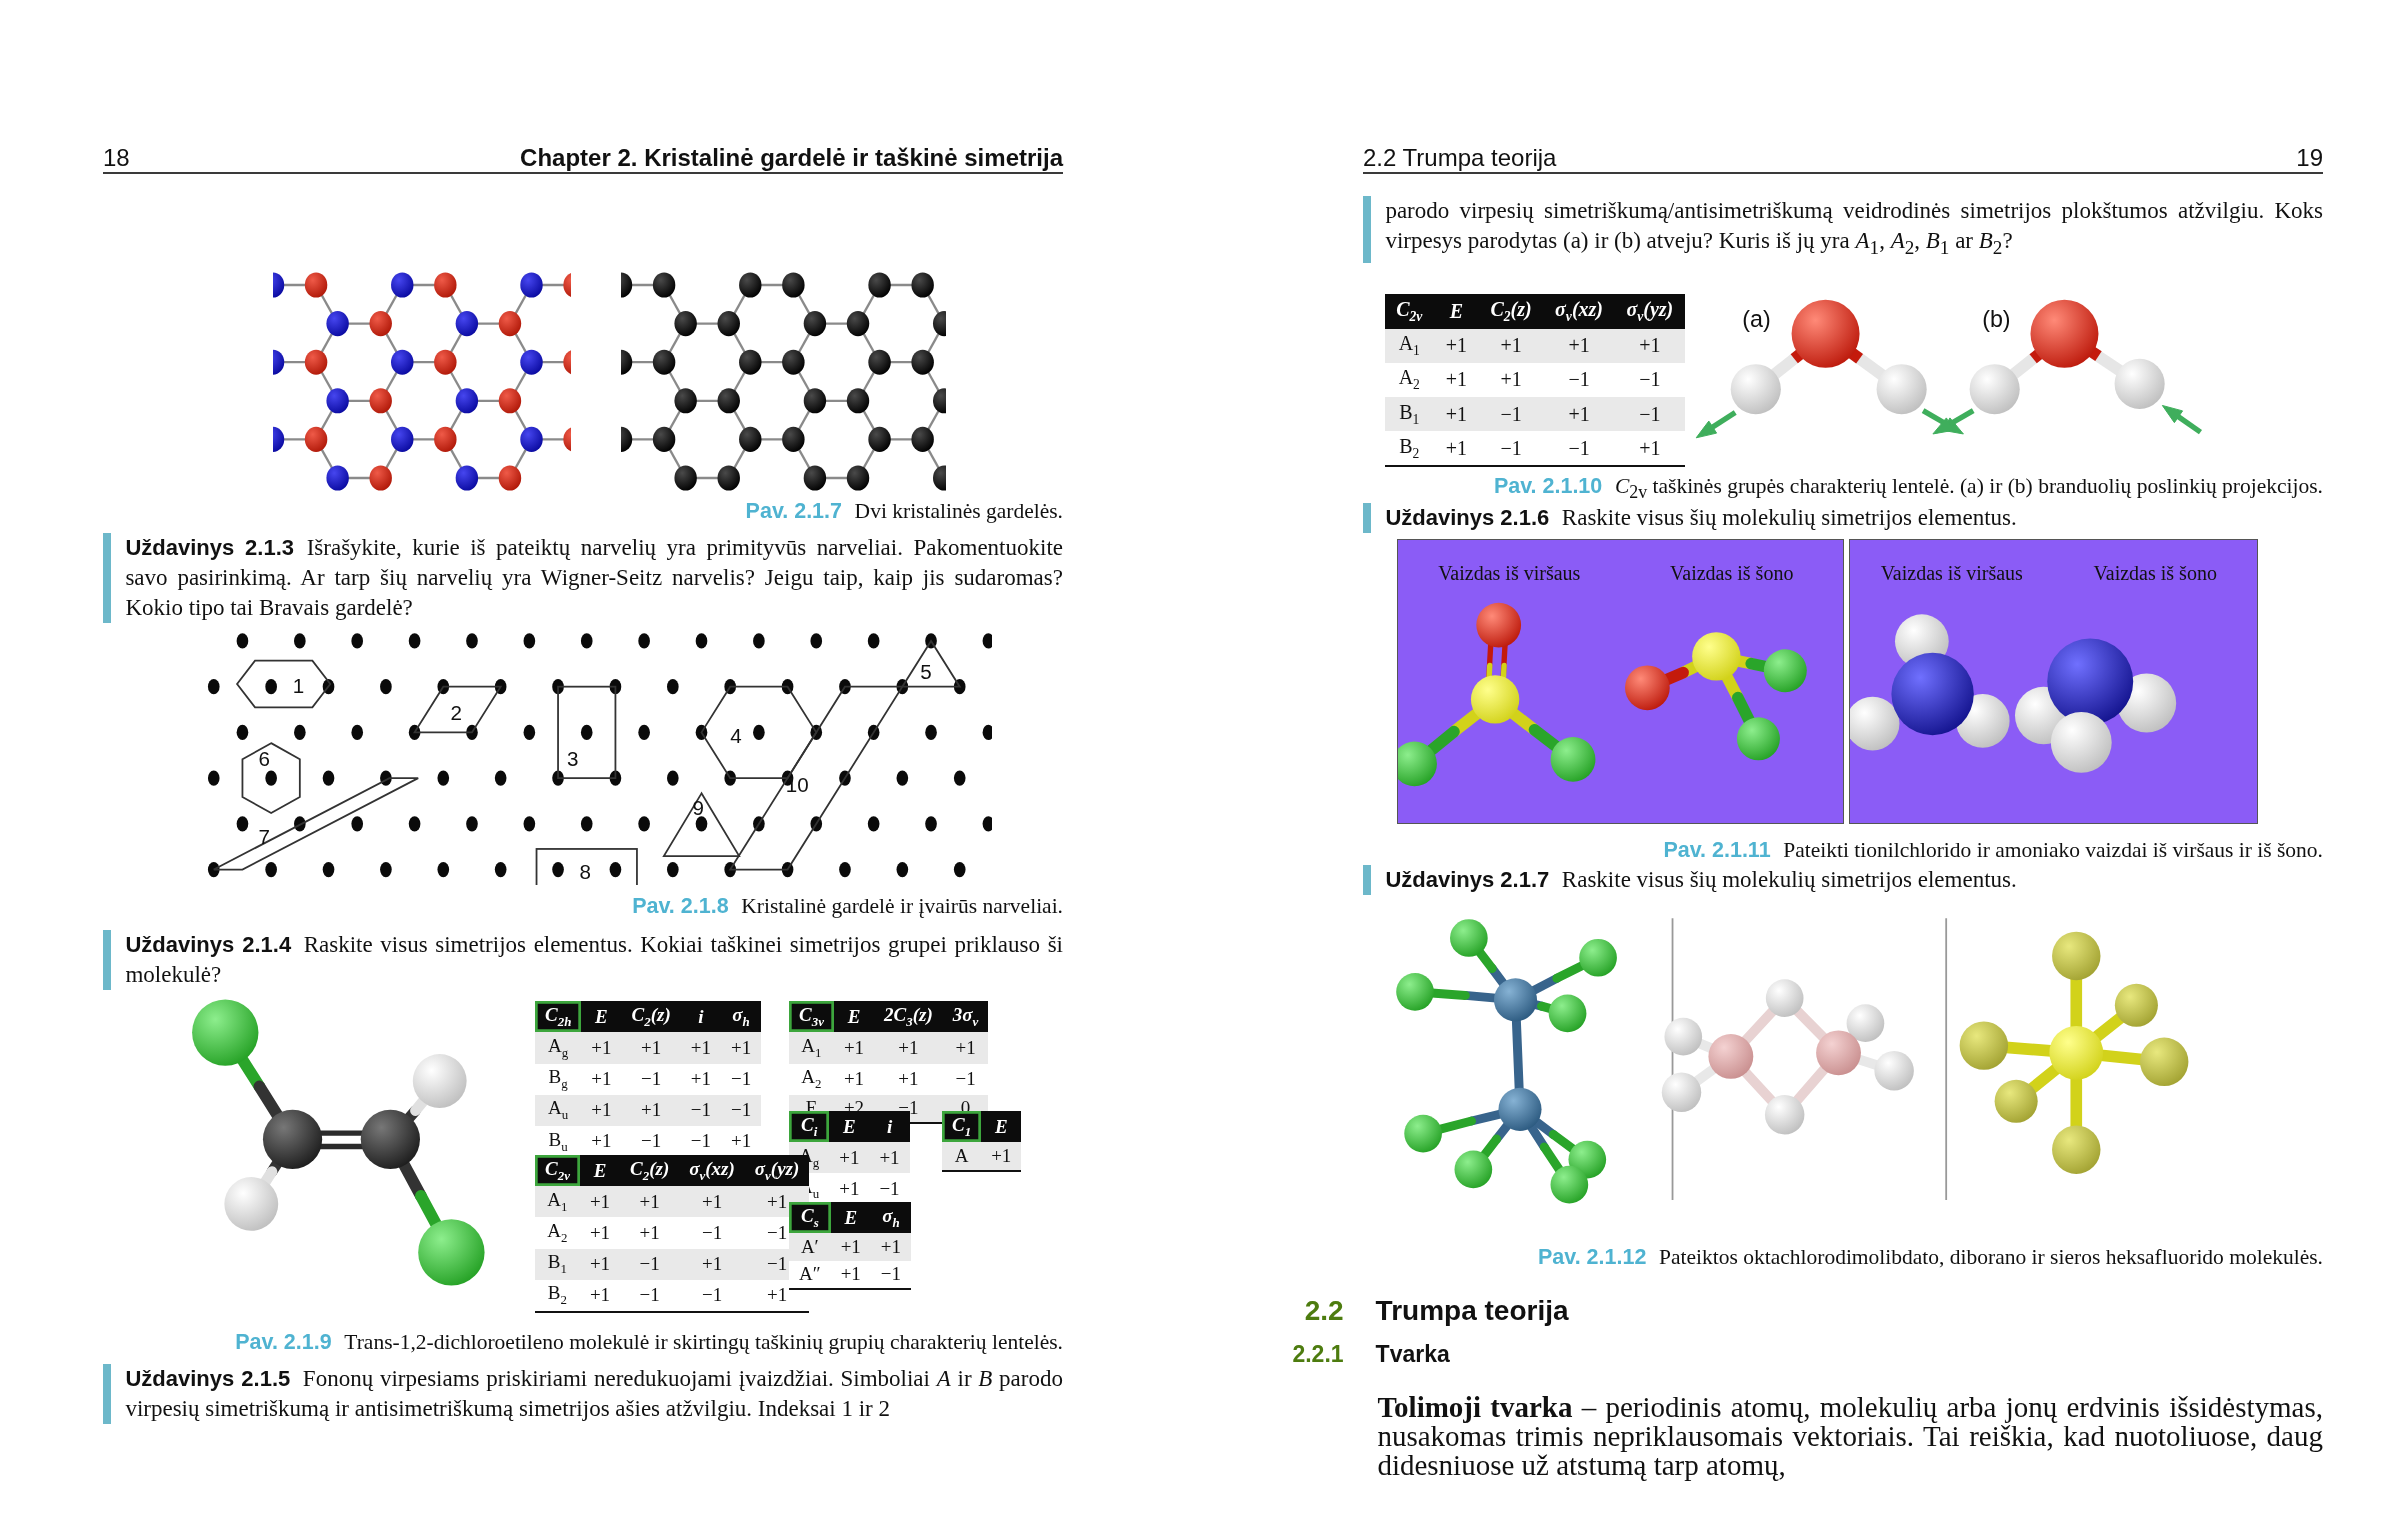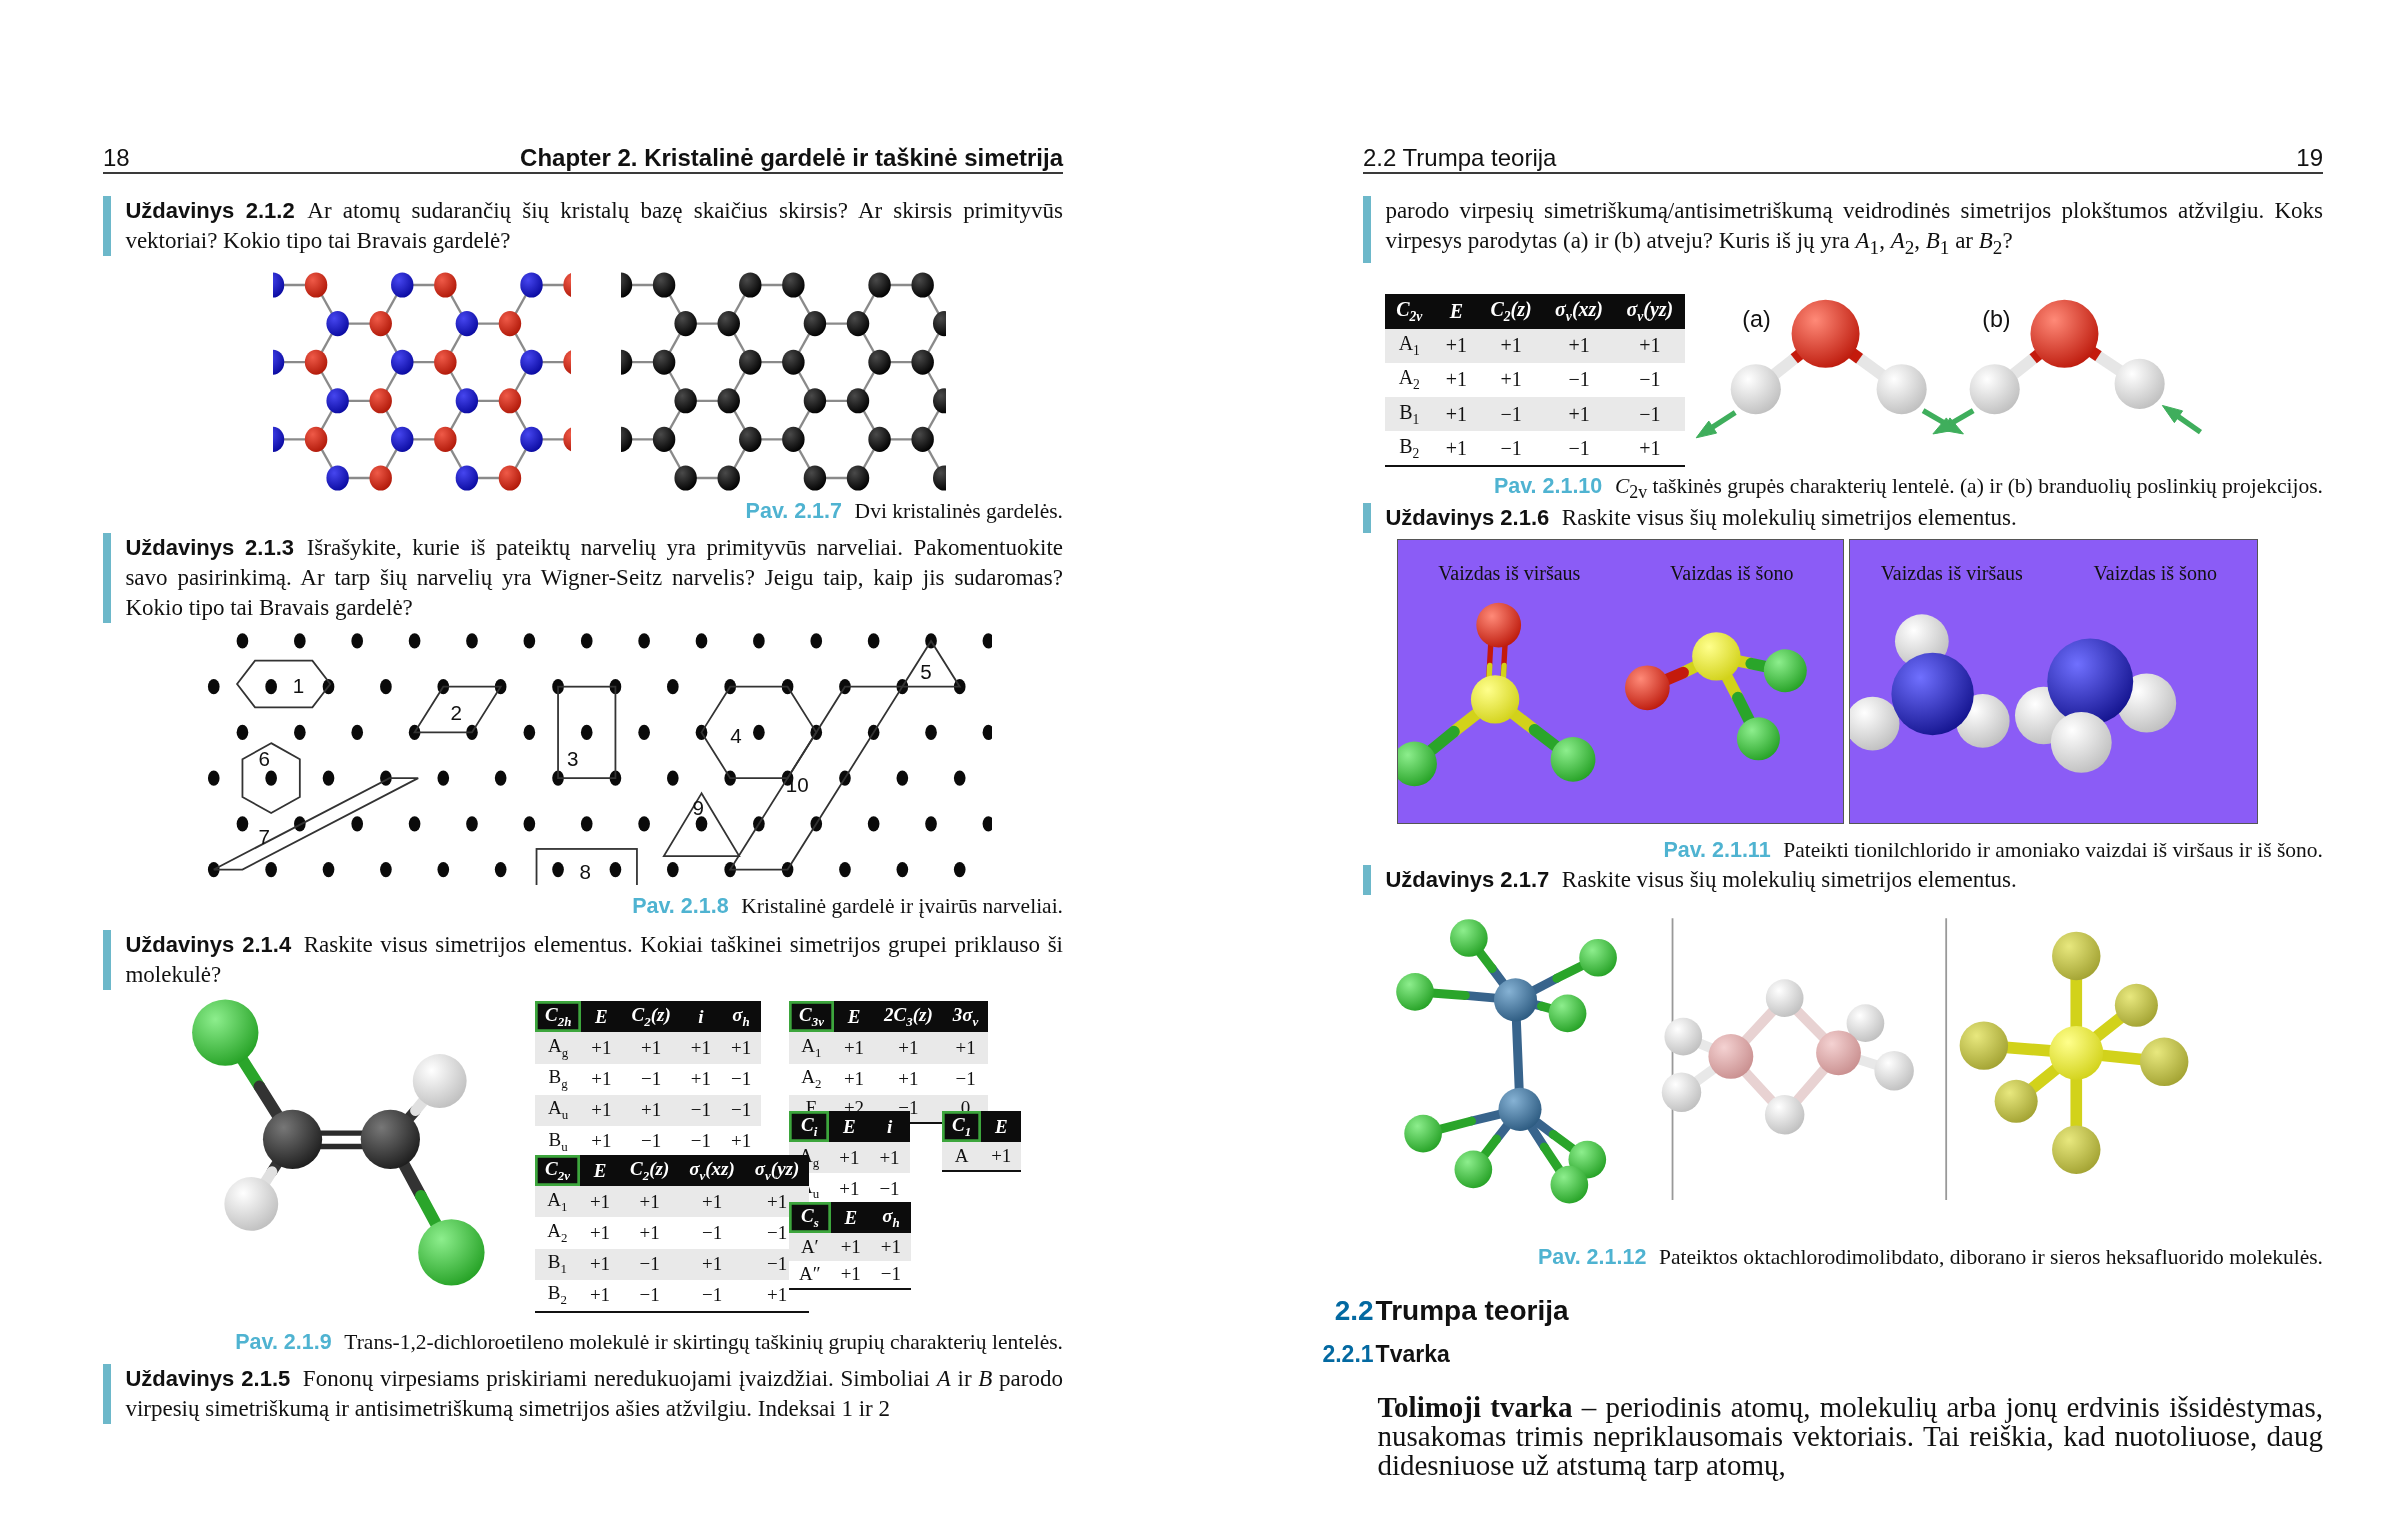--- a/index.html
+++ b/index.html
@@ -37,21 +37,21 @@
   table.chtab sub{font-size:68%;}
   table.chtab.wide th,table.chtab.wide td{padding:3.6px 11.7px;font-size:20px;}
   .abs{position:absolute;}
 
   
   .viewbox{position:absolute;top:0;height:283px;border:1.8px solid #555;background:#8b5cf6;}
   .viewbox .vlabels{position:absolute;top:21.5px;left:0;right:0;display:flex;
                     font-size:20px;}
   .viewbox .vlabels span{flex:1;text-align:center;}
   .sect{position:absolute;font-family:"Liberation Sans",sans-serif;font-weight:bold;}
-  .sect .snum{position:absolute;color:#0369a1;right:100%;margin-right:2px;white-space:nowrap;}
+  .sect .snum{position:absolute;color:#4d7c0f;right:100%;margin-right:32px;white-space:nowrap;}
   .para{position:absolute;left:0;right:0;padding-left:14.4px;font-size:29px;line-height:29px;
         text-align:justify;}
   svg text{font-family:"Liberation Sans",sans-serif;}
 </style>
 </head>
 <body>
 
 <svg width="0" height="0" style="position:absolute" aria-hidden="true">
   <defs>
     <radialGradient id="gO" cx="35%" cy="30%" r="75%">
@@ -106,23 +106,20 @@
 </svg>
 
 <div class="page" id="page-left">
 
   <div class="pagehead">
     <span>18</span>
     <span class="sp"></span>
     <span class="ttl-bold">Chapter 2. Kristalinė gardelė ir taškinė simetrija</span>
   </div>
 
-  <div class="problem" style="top:52px;">
-    <span class="plabel">Uždavinys 2.1.2</span><span>Ar atomų sudarančių šių kristalų bazę skaičius skirsis? Ar skirsis primityvūs vektoriai? Kokio tipo tai Bravais gardelė?</span>
-  </div>
 
   <div class="figwrap" style="top:127px;left:0;width:960px;height:222px;">
     <svg class="abs" style="left:170px;top:0;" width="298" height="221" viewBox="0 0 332 246">
         <g stroke="#8a8a8a" stroke-width="2.6">
           <line x1="-96" y1="15.5" x2="-72" y2="58.5"></line>
           <line x1="-144" y1="15.5" x2="-168" y2="58.5"></line>
           <line x1="0" y1="15.5" x2="48" y2="15.5"></line>
           <line x1="48" y1="15.5" x2="72" y2="58.5"></line>
           <line x1="0" y1="15.5" x2="-24" y2="58.5"></line>
           <line x1="144" y1="15.5" x2="192" y2="15.5"></line>

